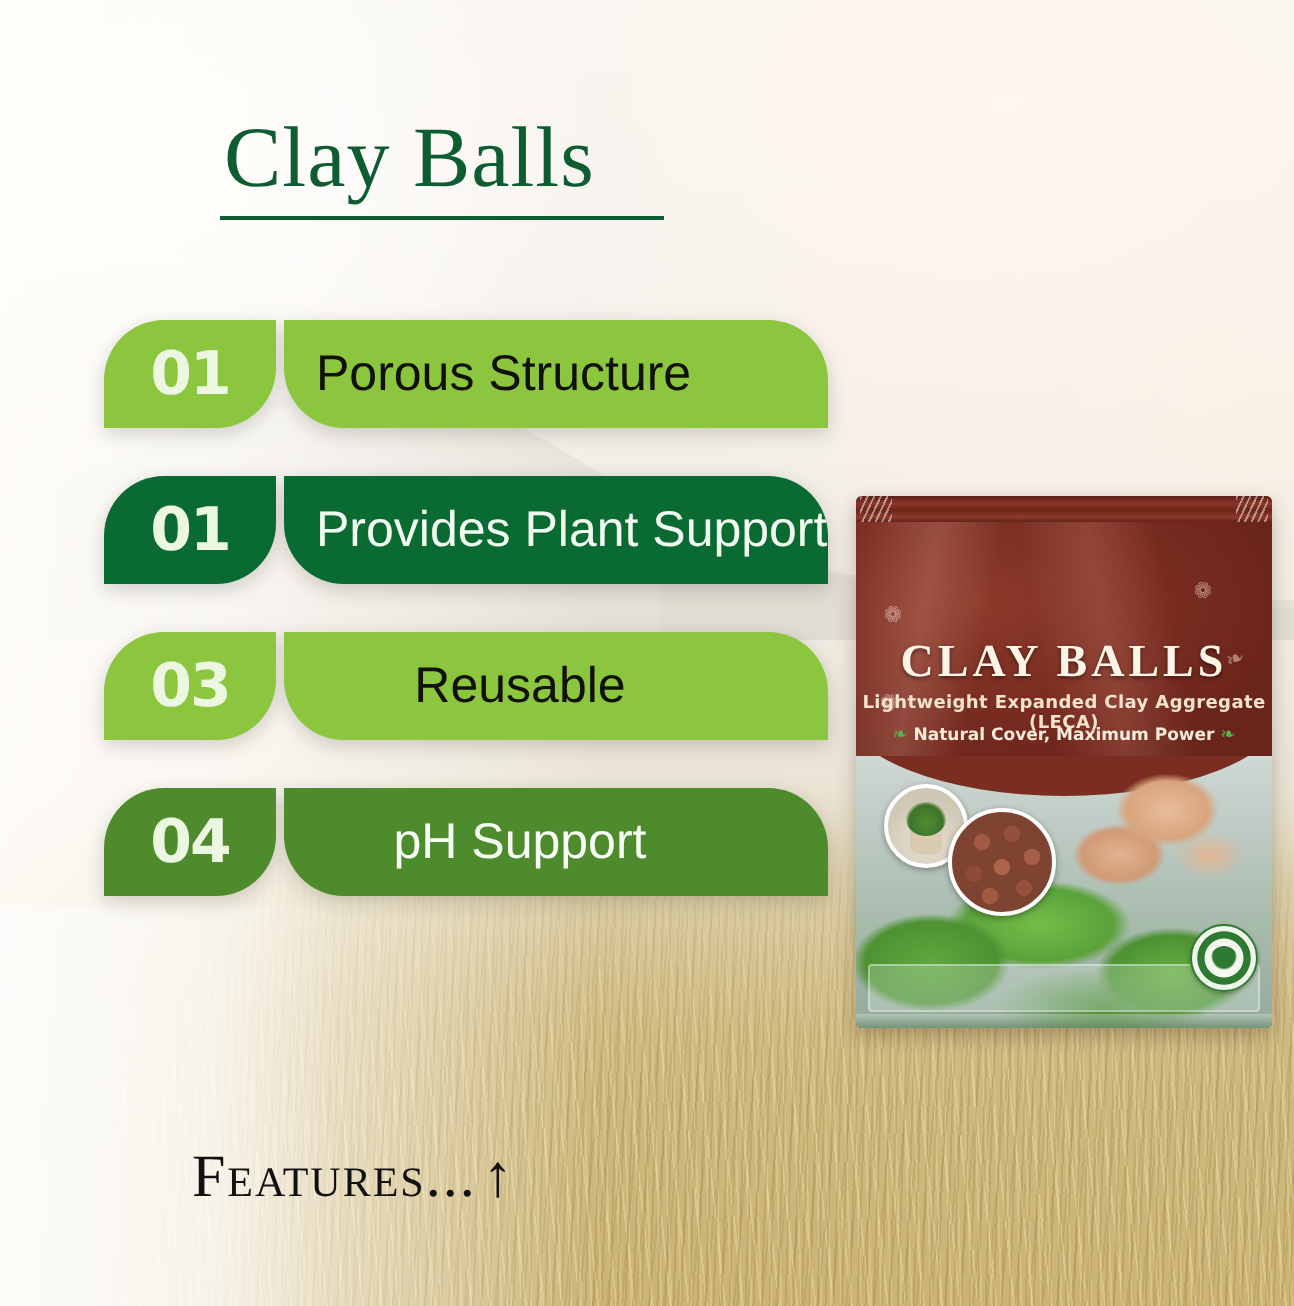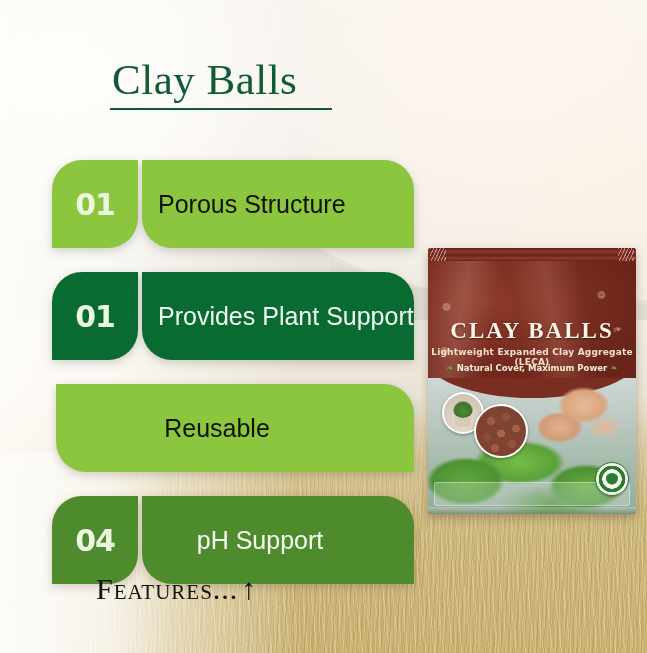--- a/index.html
+++ b/index.html
@@ -118,21 +118,21 @@
   .features {
     position: absolute;
     left: 52px;
     top: 160px;
     width: 362px;
   }
   .feature-row {
     position: relative;
     display: flex;
     align-items: stretch;
-    height: 88px;
+    height: 54px;
     margin-bottom: 24px;
     filter: drop-shadow(0 3px 5px rgba(60,60,40,.22));
   }
   .feature-num {
     flex: 0 0 86px;
     display: flex;
     align-items: center;
     justify-content: center;
     font-family: "DejaVu Sans", sans-serif;
     font-weight: bold;
@@ -419,20 +419,21 @@
       <div class="feature-num">01</div>
       <div class="feature-label">Porous Structure</div>
     </div>
 
     <div class="feature-row v-dark">
       <div class="feature-num">01</div>
       <div class="feature-label">Provides Plant Support</div>
     </div>
 
     <div class="feature-row v-light r-center">
+      <div class="feature-num">03</div>
       <div class="feature-label">Reusable</div>
     </div>
 
     <div class="feature-row v-mid r-center">
       <div class="feature-num">04</div>
       <div class="feature-label">pH Support</div>
     </div>
 
   </div>
 

